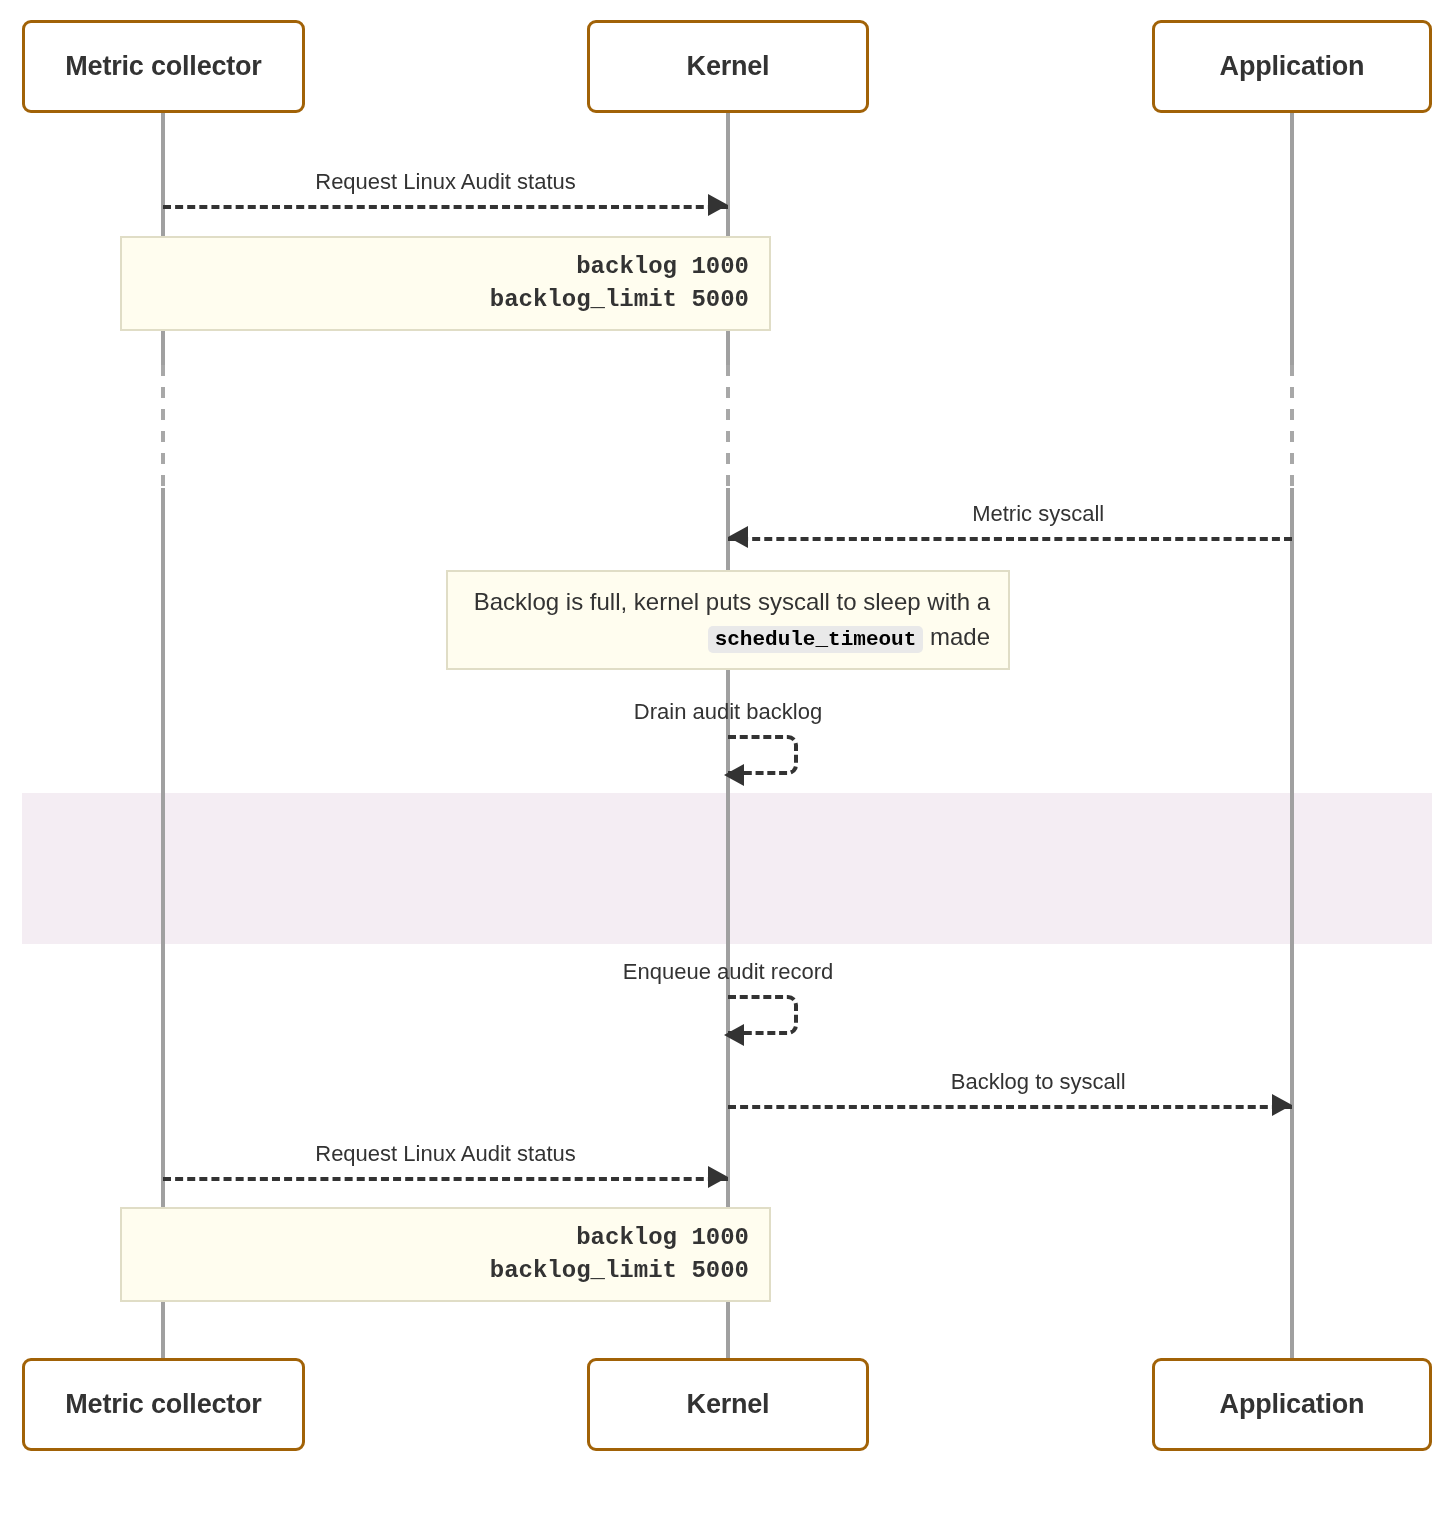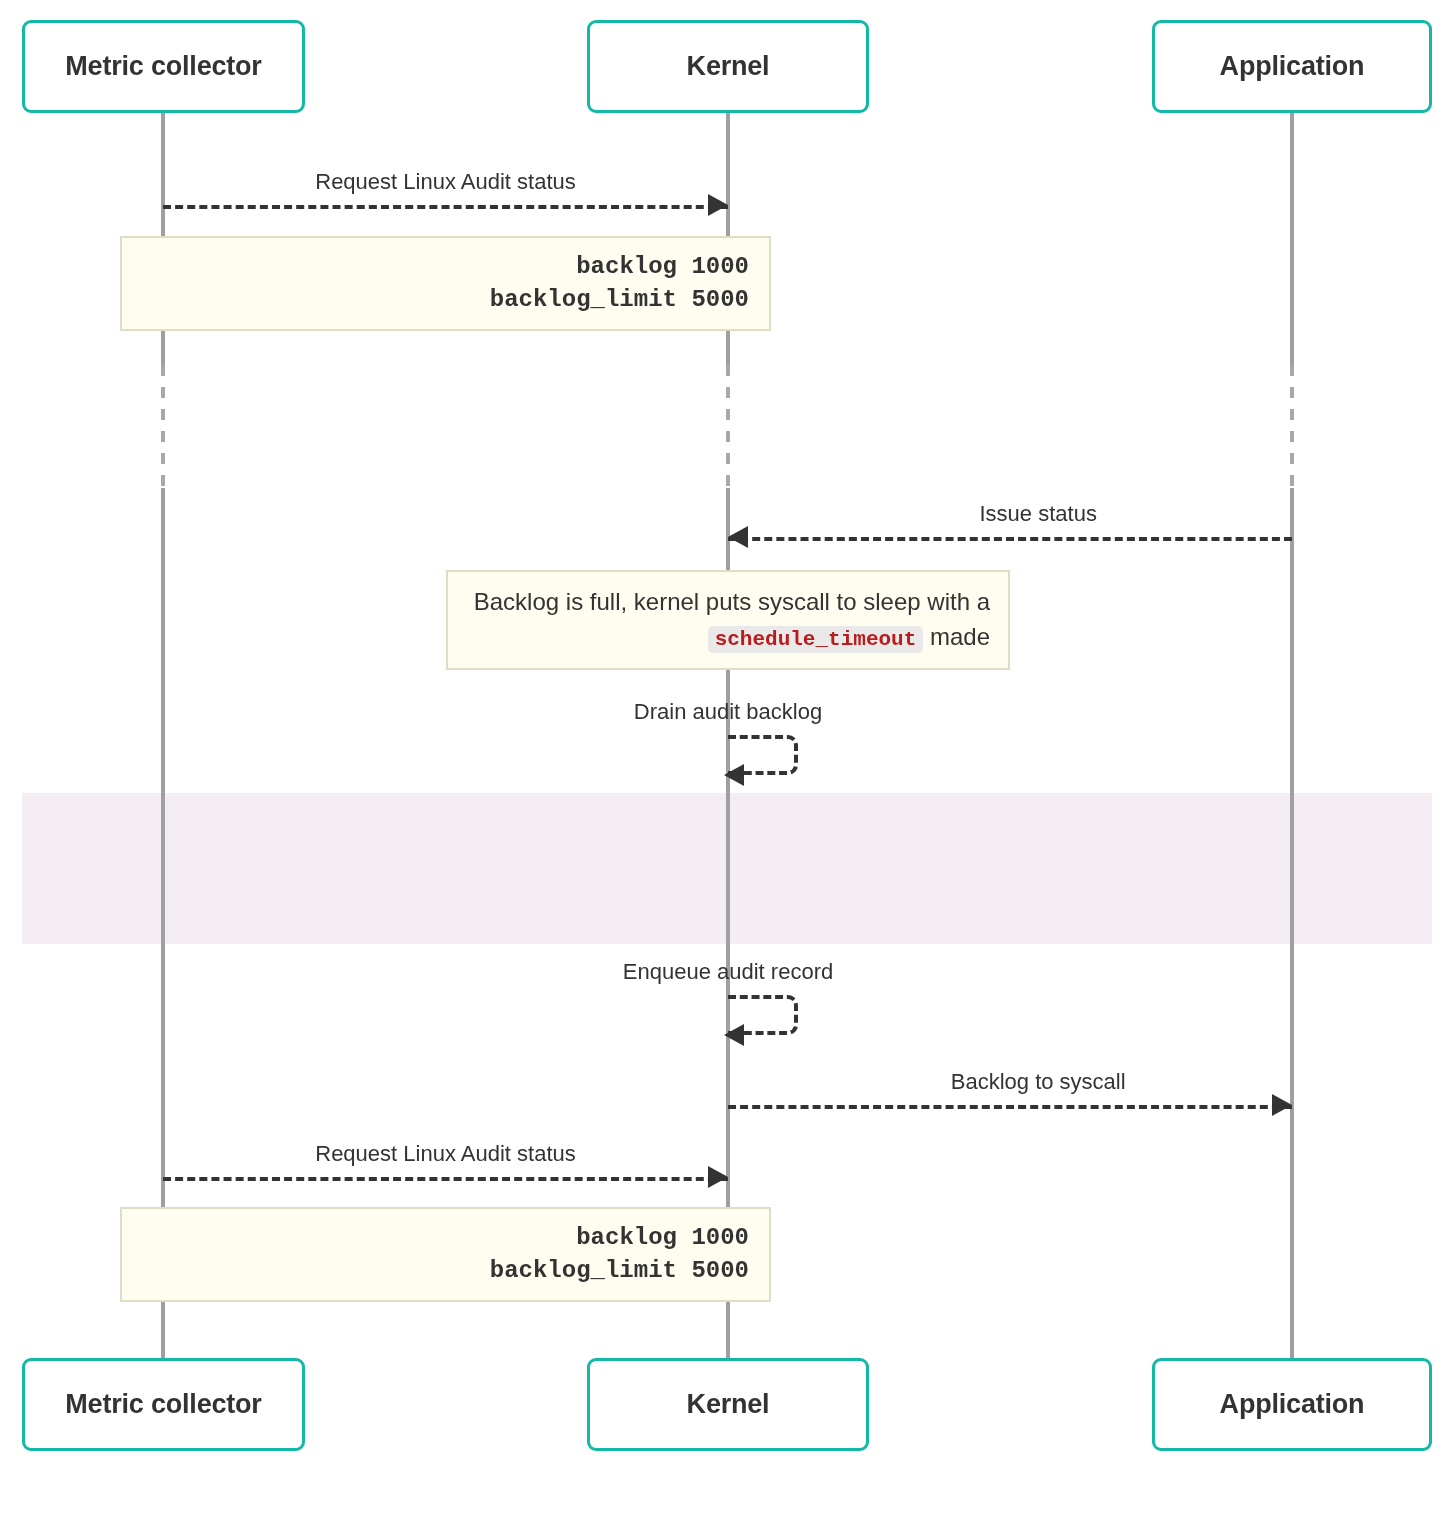--- a/index.html
+++ b/index.html
@@ -41,21 +41,21 @@
   .lifeline.dotted {
     background: none;
     background-image: linear-gradient(to bottom, #a8a8a8 0px, #a8a8a8 11px, rgba(0,0,0,0) 11px, rgba(0,0,0,0) 22px);
     background-size: 4px 22px;
     background-repeat: repeat-y;
   }
   
   .participant {
     position: absolute;
     box-sizing: border-box;
-    border: 3px solid #14b8a6;
+    border: 3px solid #a16207;
     border-radius: 9px;
     background: #ffffff;
     display: flex;
     align-items: center;
     justify-content: center;
     z-index: 6;
   }
   .participant-label {
     font-size: 27px;
     font-weight: bold;
@@ -164,21 +164,21 @@
     padding: 0 18px;
     line-height: 1.45;
   }
   .inline-code {
     font-family: "Liberation Mono", "DejaVu Sans Mono", monospace;
     font-size: 21px;
     font-weight: bold;
     background: #e9e9e9;
     border-radius: 5px;
     padding: 2px 7px;
-    color: #b91c1c;
+    color: #000000;
     white-space: nowrap;
   }
   
   .narration {
     position: absolute;
     font-size: 23px;
     color: #333333;
     white-space: nowrap;
     transform: translateX(-50%);
     z-index: 5;
@@ -223,21 +223,21 @@
 
   <div class="note" style="left:120px; top:236px; width:651px; height:95px;">
     <div class="note-mono">backlog 1000</div>
     <div class="note-mono">backlog_limit 5000</div>
   </div>
 
 
   <div class="msg" style="left:728px; top:537px; width:564px;">
     <div class="msg-line"></div>
     <div class="arrowhead left"></div>
-    <div class="msg-label" style="left:55%;">Issue status</div>
+    <div class="msg-label" style="left:55%;">Metric syscall</div>
   </div>
 
   <div class="note" style="left:446px; top:570px; width:564px; height:100px;">
     <div class="note-text"><span>Backlog is full, kernel puts syscall to sleep with a </span><span class="inline-code">schedule_timeout</span><span> made</span></div>
   </div>
 
   <div class="selfloop" style="left:728px; top:735px; width:70px; height:40px;">
     <div class="loop-box"></div>
     <div class="loop-arrowhead"></div>
     <div class="loop-label" style="left:0px;">Drain audit backlog</div>

